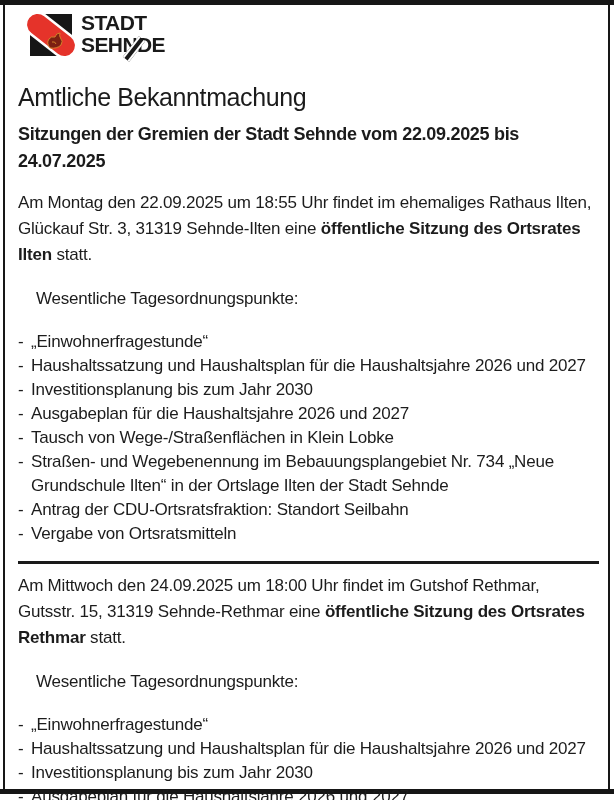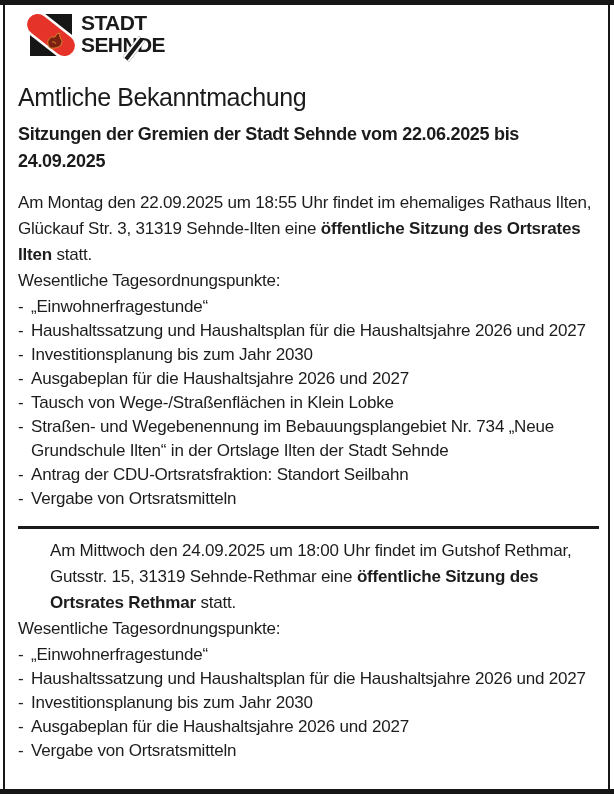--- a/index.html
+++ b/index.html
@@ -30,21 +30,21 @@
     background:#1a1a1a;border-left:2px solid #fff;border-right:2px solid #fff;
     transform:rotate(38deg);}
 
   h1.page-title{margin:22px 0 0 0;font-size:25px;line-height:28px;letter-spacing:-0.4px;
     font-weight:normal;color:#1b1b1b;}
   h2.subtitle{margin:10px 0 0 0;font-size:18px;line-height:27px;letter-spacing:-0.3px;
     font-weight:bold;color:#1b1b1b;max-width:540px;}
 
   .intro{margin:15px 0 0 0;font-size:17px;line-height:26px;letter-spacing:-0.2px;max-width:575px;}
   .intro b{letter-spacing:-0.2px;}
-  .agenda-label{margin:0;font-size:17px;line-height:26px;letter-spacing:-0.2px;}
+  .agenda-label{margin:18px;font-size:17px;line-height:26px;letter-spacing:-0.2px;}
   .agenda-list{margin:1px 0 0 0;font-size:17px;line-height:24px;letter-spacing:-0.2px;}
   .agenda-item{display:flex;align-items:flex-start;}
   .agenda-item .dash{flex:none;width:13px;}
   .agenda-item .item-text{flex:1;max-width:560px;}
 
   .section-divider{border:none;border-top:3px solid #1a1a1a;margin:15px 0 9px 0;}
 </style>
 </head>
 <body>
 
@@ -71,21 +71,21 @@
       </svg>
       <div class="logo-text">
         <div>STADT</div>
         <div>SEHNDE</div>
         <span class="logo-slash"></span>
       </div>
     </header>
 
     <h1 class="page-title">Amtliche Bekanntmachung</h1>
 
-    <h2 class="subtitle">Sitzungen der Gremien der Stadt Sehnde vom 22.06.2025 bis 24.09.2025</h2>
+    <h2 class="subtitle">Sitzungen der Gremien der Stadt Sehnde vom 22.09.2025 bis 24.07.2025</h2>
 
     <section>
       <p class="intro"><span>Am Montag den 22.09.2025 um 18:55 Uhr findet im ehemaliges Rathaus Ilten, Glückauf Str. 3, 31319 Sehnde-Ilten eine </span><b>öffentliche Sitzung des Ortsrates Ilten</b><span> statt.</span></p>
       <p class="agenda-label">Wesentliche Tagesordnungspunkte:</p>
       <div class="agenda-list">
           <div class="agenda-item">
             <span class="dash">-</span>
             <span class="item-text">„Einwohnerfragestunde“</span>
           </div>
           <div class="agenda-item">
@@ -115,21 +115,21 @@
           <div class="agenda-item">
             <span class="dash">-</span>
             <span class="item-text">Vergabe von Ortsratsmitteln</span>
           </div>
         </div>
     </section>
 
     <hr class="section-divider">
 
     <section>
-      <p class="intro" style="margin-top:0;margin-left:32px;"><span>Am Mittwoch den 24.09.2025 um 18:00 Uhr findet im Gutshof Rethmar, Gutsstr. 15, 31319 Sehnde-Rethmar eine </span><b>öffentliche Sitzung des Ortsrates Rethmar</b><span> statt.</span></p>
+      <p class="intro" style="margin-top:0;"><span>Am Mittwoch den 24.09.2025 um 18:00 Uhr findet im Gutshof Rethmar, Gutsstr. 15, 31319 Sehnde-Rethmar eine </span><b>öffentliche Sitzung des Ortsrates Rethmar</b><span> statt.</span></p>
       <p class="agenda-label">Wesentliche Tagesordnungspunkte:</p>
       <div class="agenda-list">
           <div class="agenda-item">
             <span class="dash">-</span>
             <span class="item-text">„Einwohnerfragestunde“</span>
           </div>
           <div class="agenda-item">
             <span class="dash">-</span>
             <span class="item-text">Haushaltssatzung und Haushaltsplan für die Haushaltsjahre 2026 und 2027</span>
           </div>

